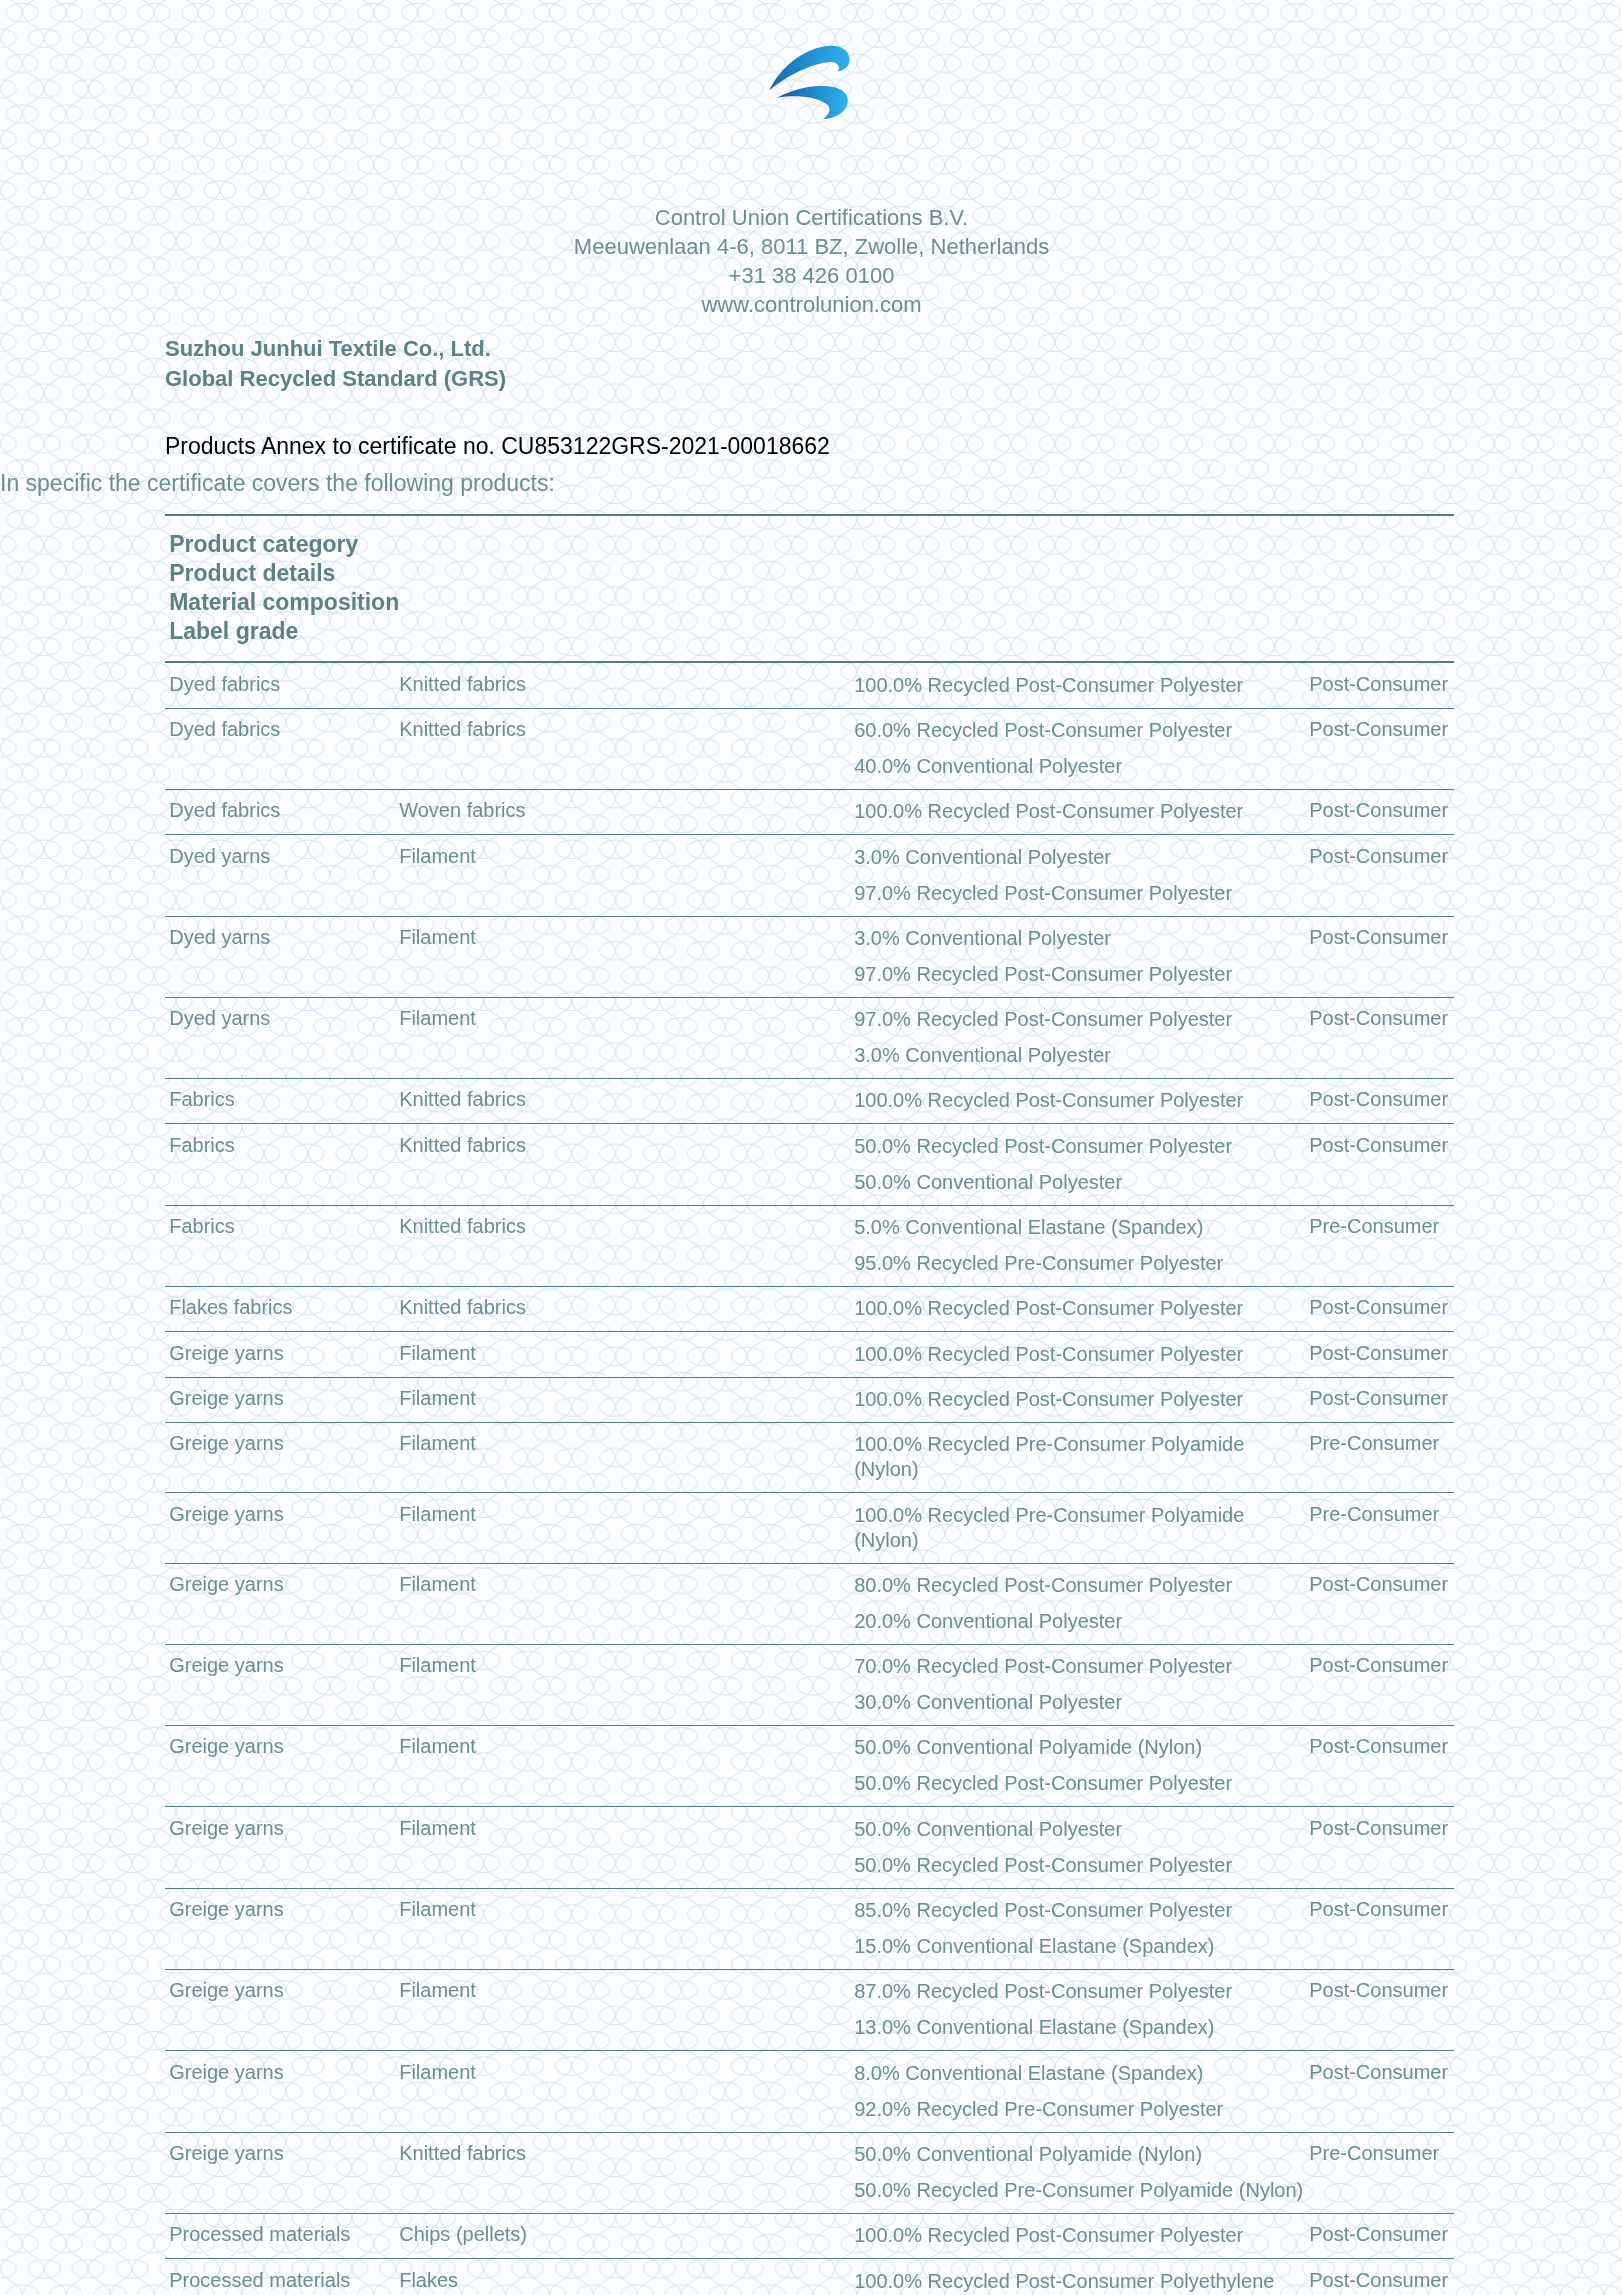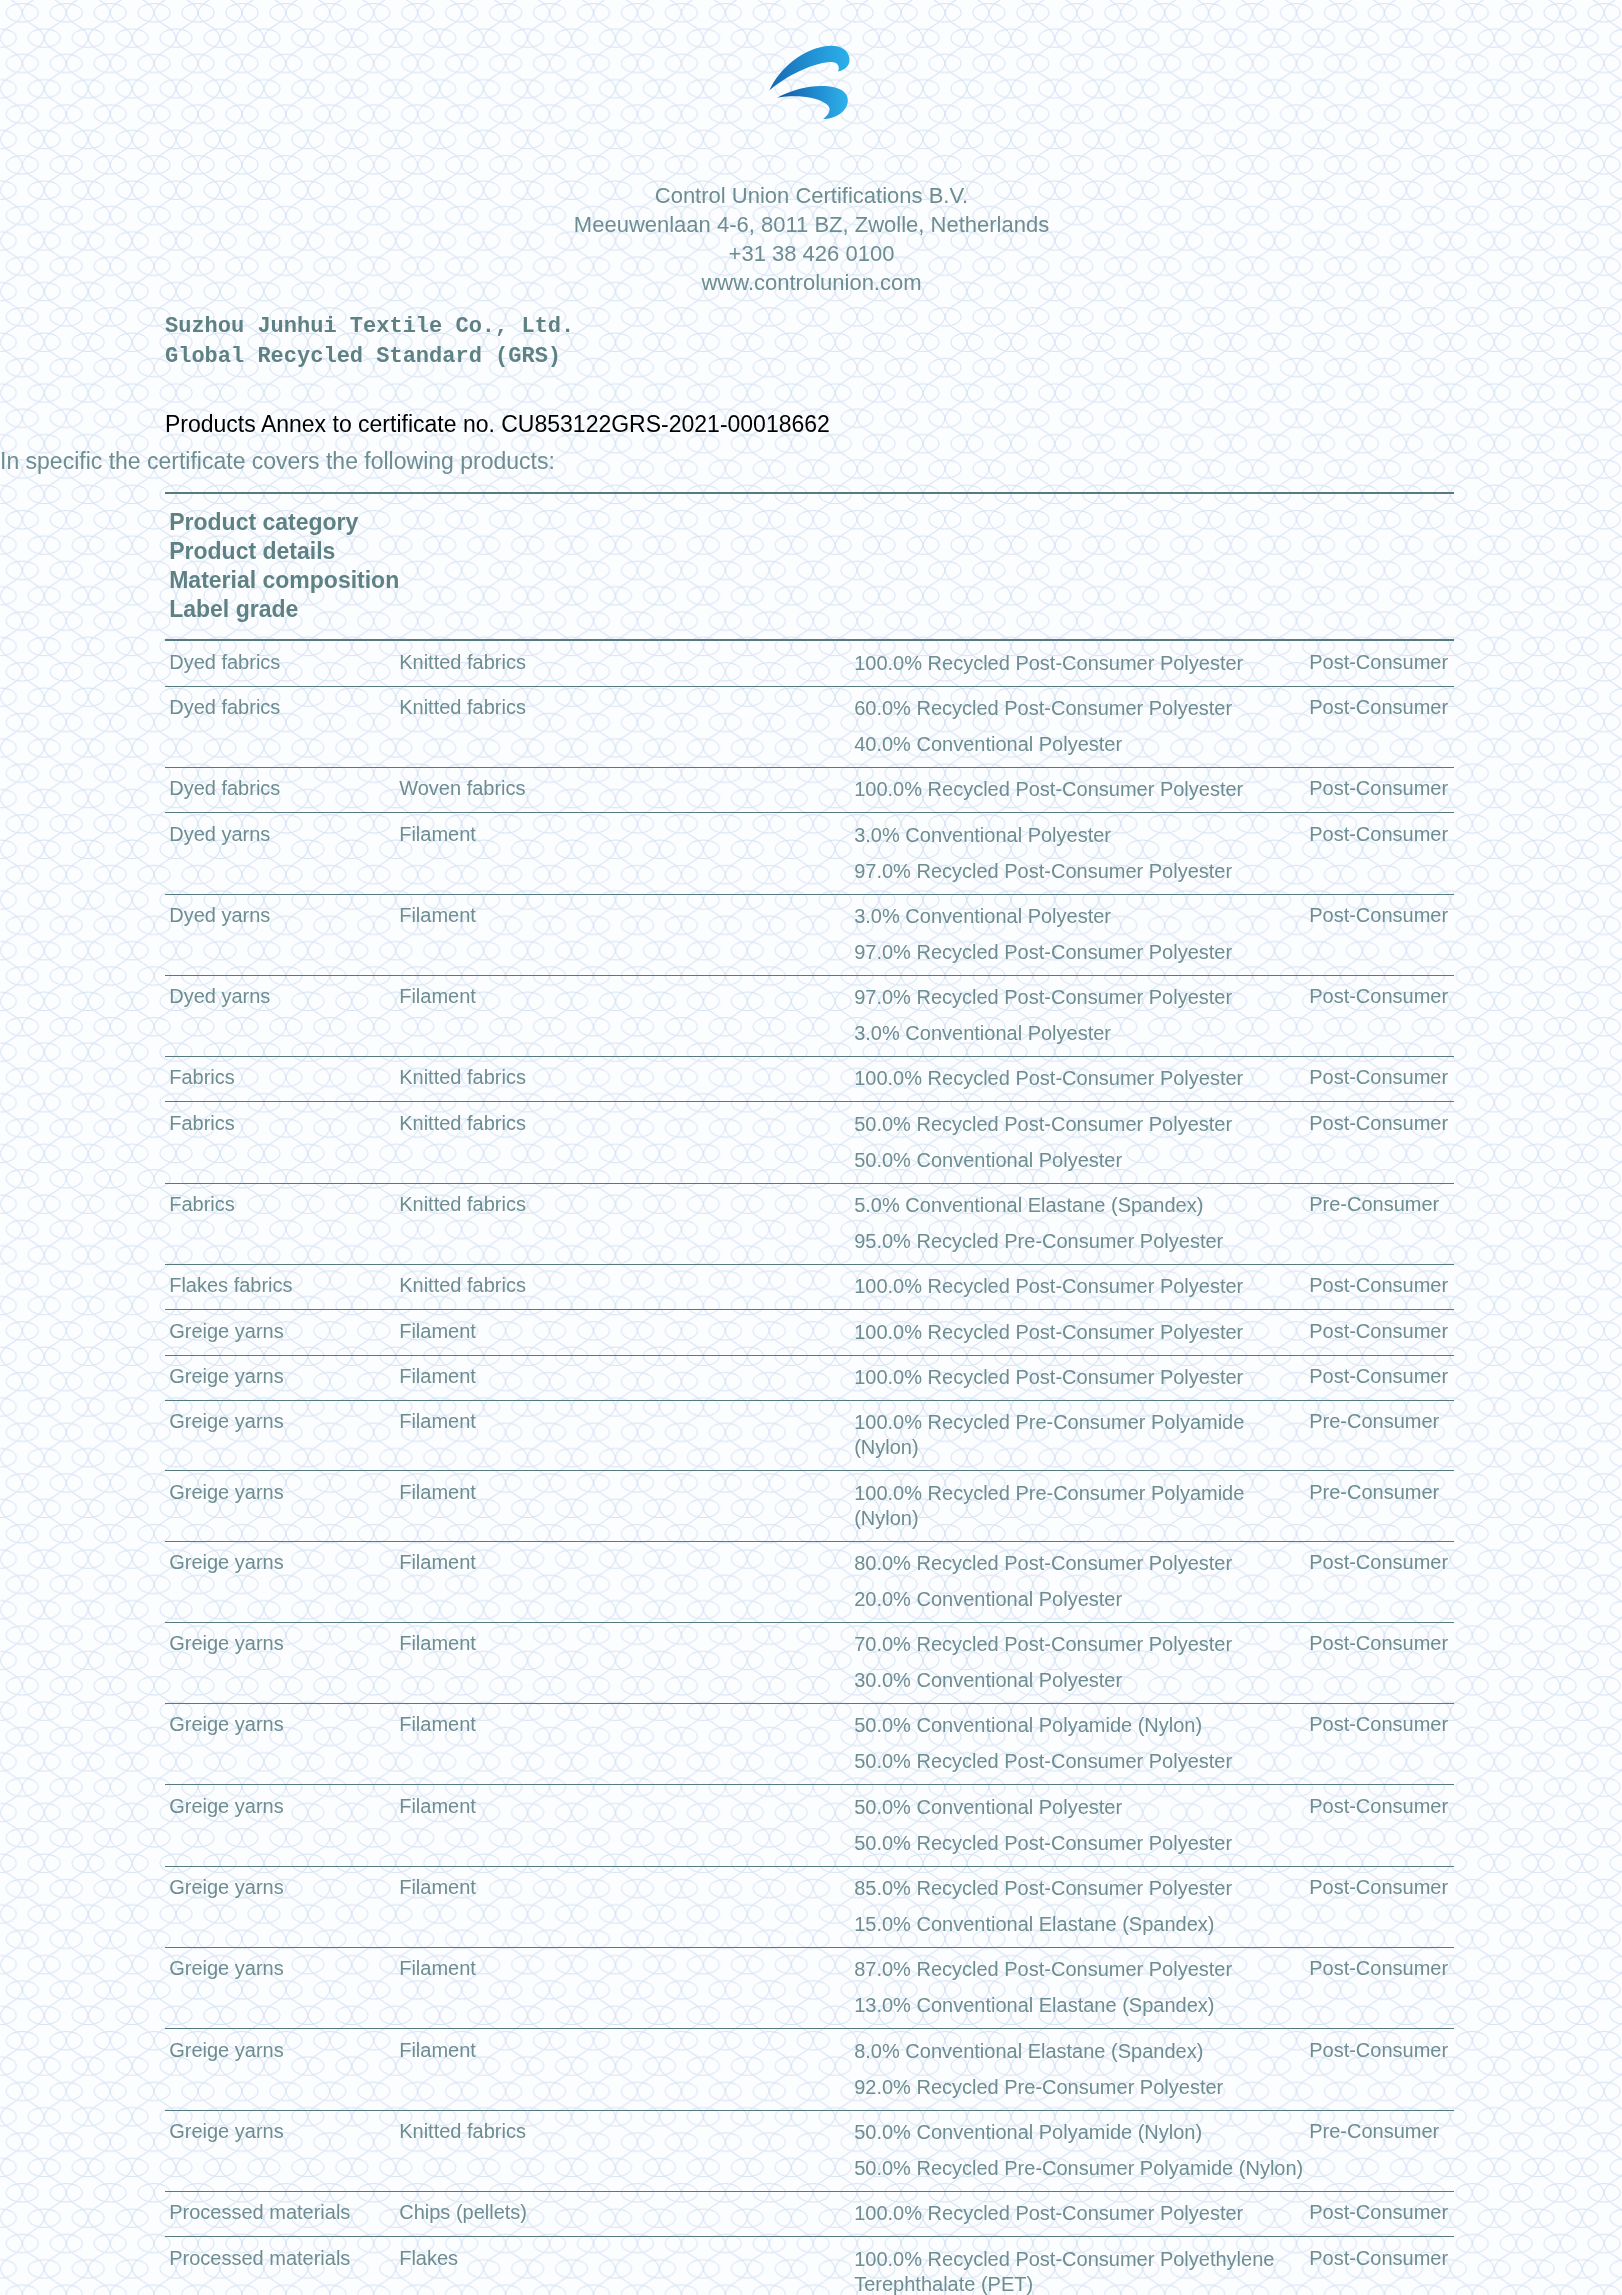--- a/index.html
+++ b/index.html
@@ -8,24 +8,24 @@
     position:relative; width:1623px; height:2295px;
     background:#fcfdff; overflow:hidden;
     font-family:"Liberation Sans", sans-serif;
     color:#6d8d90;
   }
   .bg-pattern { position:absolute; inset:0; width:100%; height:100%; }
   .content { position:relative; }
 
   .logo-wrap { text-align:center; padding-top:32px; height:127px; }
 
-  .org-block { text-align:center; margin-top:54px; font-size:22px; line-height:29px; color:#6d8d90; }
+  .org-block { text-align:center; margin-top:76px; font-size:22px; line-height:29px; color:#6d8d90; }
 
   .holder-block { margin-left:165px; margin-top:15px; font-size:22px; line-height:30px;
-                  font-weight:bold; color:#5e8184;font-family:Liberation Mono, monospace; }
+                  font-weight:bold; color:#5e8184; }
 
   .annex-line  { margin-left:165px; margin-top:39px; font-size:23px; color:#000000; }
   .covers-line { margin-top:10px; font-size:23px; color:#6d8d90; }
 
   .product-table { margin:17px 169px 0 165px; }
   .thead {
     display:flex; border-top:2.5px solid #567a7d; border-bottom:2.5px solid #567a7d;
     padding:14.4px 0 15px 4.2px; font-size:23px; line-height:29px; font-weight:bold; color:#5e8184;flex-direction:column;
   }
   .row {

